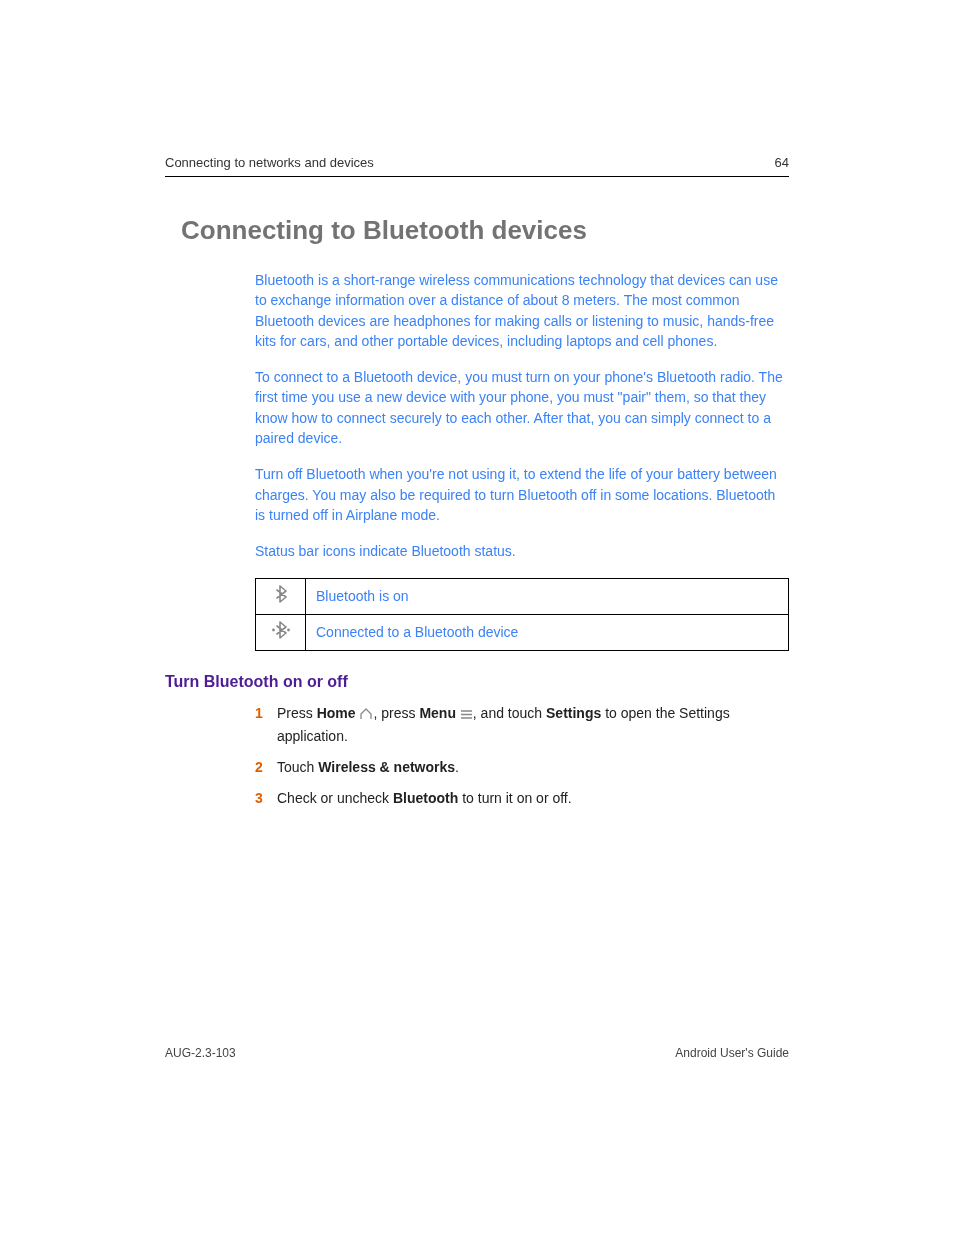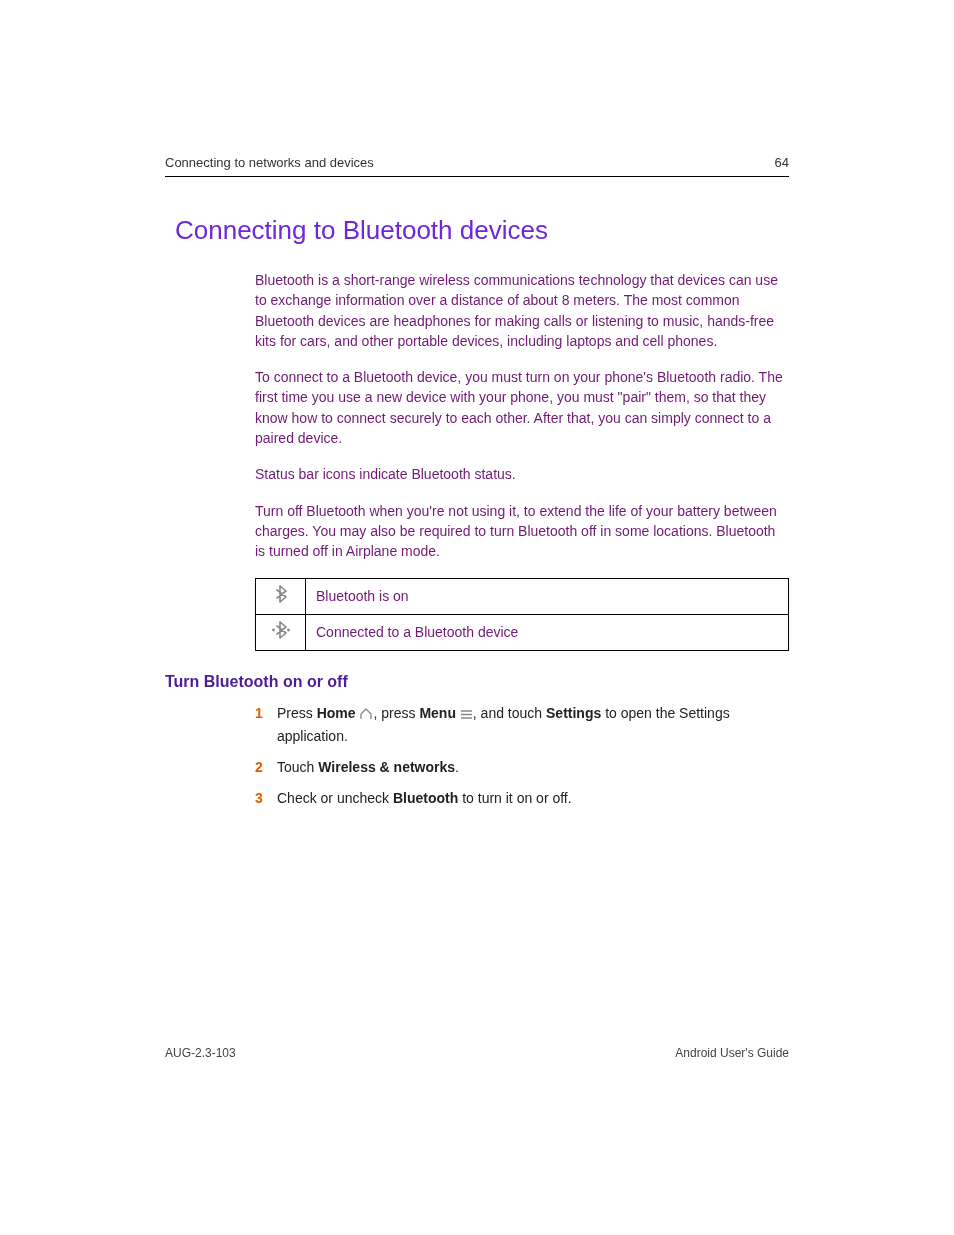--- a/index.html
+++ b/index.html
@@ -19,29 +19,29 @@
     border-bottom: 1.5px solid #000;
     padding-bottom: 6px;
     display: flex;
     justify-content: space-between;
     font-size: 13px;
     color: #333;
     margin-bottom: 38px;
   }
   h1.title {
     font-size: 26px;
-    font-weight: 400;
-    margin: 0 0 24px 10px;
-    color: #6d28d9;
+    font-weight: 700;
+    margin: 0 0 24px 16px;
+    color: #737373;
   }
   .body-col {
     margin-left: 90px;
     font-size: 14px;
     line-height: 1.45;
-    color: #701a75;
+    color: #3b82f6;
   }
   .body-col p { margin: 0 0 16px 0; }
   table.status {
     width: 100%;
     border-collapse: collapse;
     margin: 8px 12px 22px 0;
   }
   table.status td {
     border: 1px solid #000;
     padding: 6px 10px;
@@ -105,22 +105,22 @@
   <div class="running-head">
     <span>Connecting to networks and devices</span>
     <span>64</span>
   </div>
 
   <h1 class="title">Connecting to Bluetooth devices</h1>
 
   <div class="body-col">
     <p>Bluetooth is a short-range wireless communications technology that devices can use to exchange information over a distance of about 8 meters. The most common Bluetooth devices are headphones for making calls or listening to music, hands-free kits for cars, and other portable devices, including laptops and cell phones.</p>
     <p>To connect to a Bluetooth device, you must turn on your phone's Bluetooth radio. The first time you use a new device with your phone, you must "pair" them, so that they know how to connect securely to each other. After that, you can simply connect to a paired device.</p>
+    <p>Turn off Bluetooth when you're not using it, to extend the life of your battery between charges. You may also be required to turn Bluetooth off in some locations. Bluetooth is turned off in Airplane mode.</p>
     <p>Status bar icons indicate Bluetooth status.</p>
-    <p>Turn off Bluetooth when you're not using it, to extend the life of your battery between charges. You may also be required to turn Bluetooth off in some locations. Bluetooth is turned off in Airplane mode.</p>
 
     <table class="status">
       <tbody>
           <tr>
         <td class="icon-cell">
           <svg width="14" height="18" viewBox="0 0 14 18">
             <path d="M6 1 L6 17 L12 12 L3 5 M6 1 L12 6 L3 13" stroke="#888" stroke-width="1.6" fill="none" stroke-linejoin="round" stroke-linecap="round"></path>
           </svg>
         </td>
         <td>Bluetooth is on</td>

